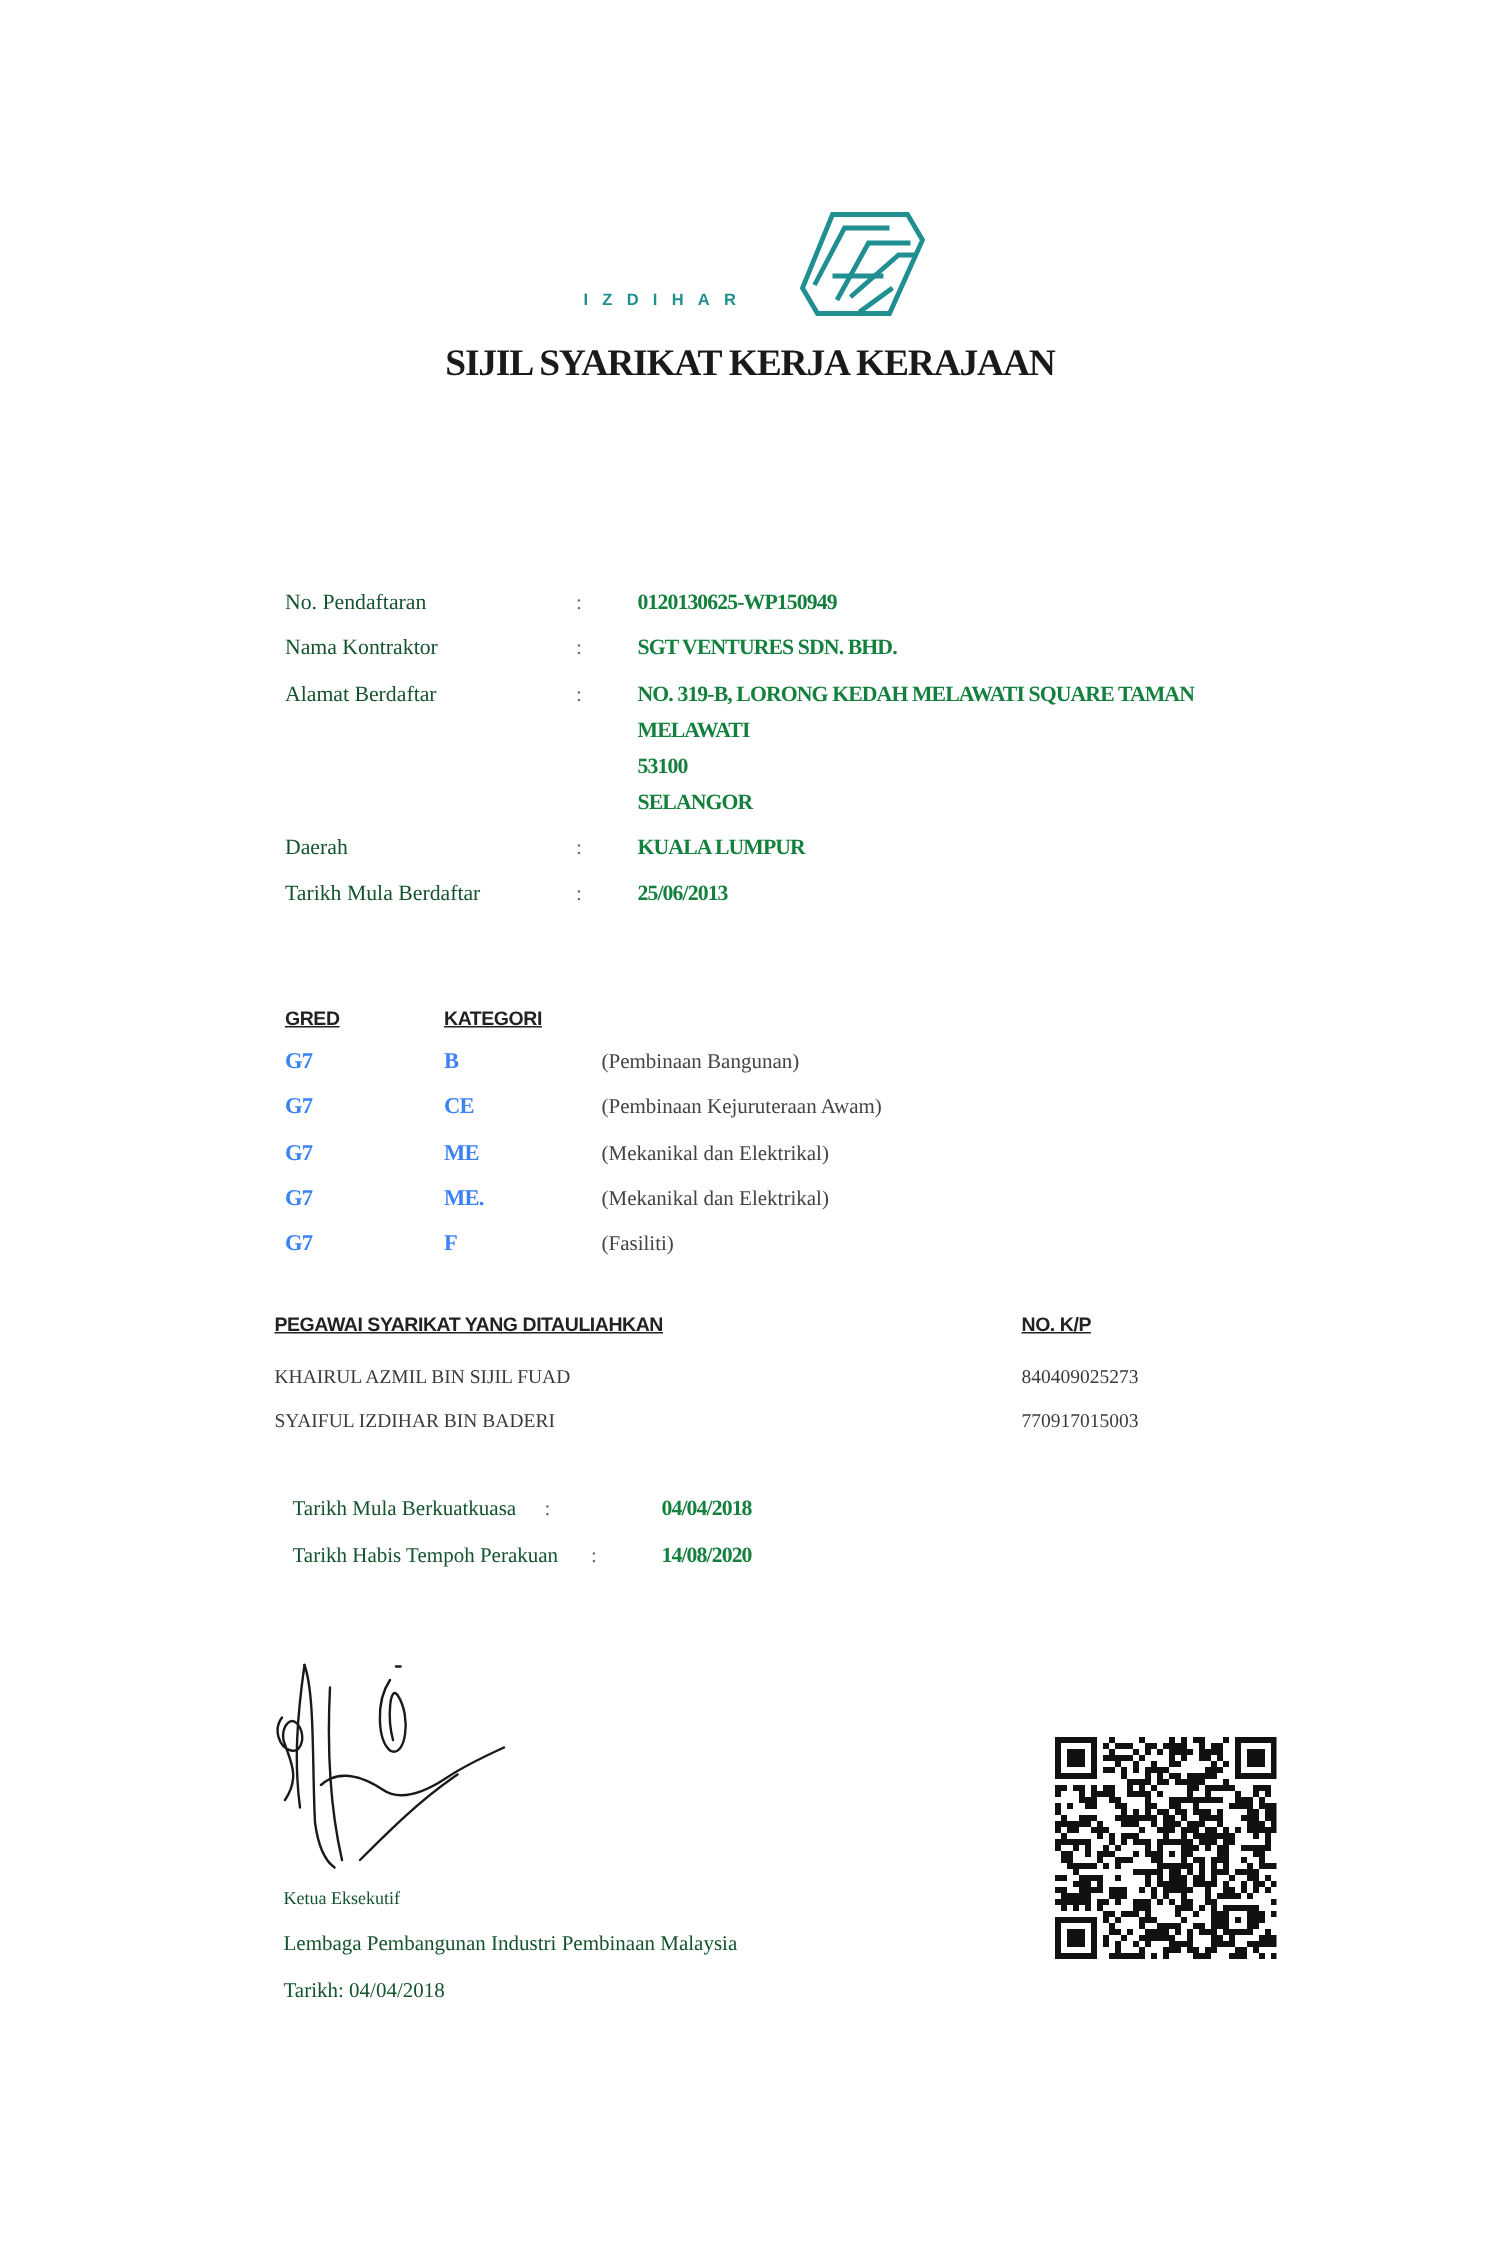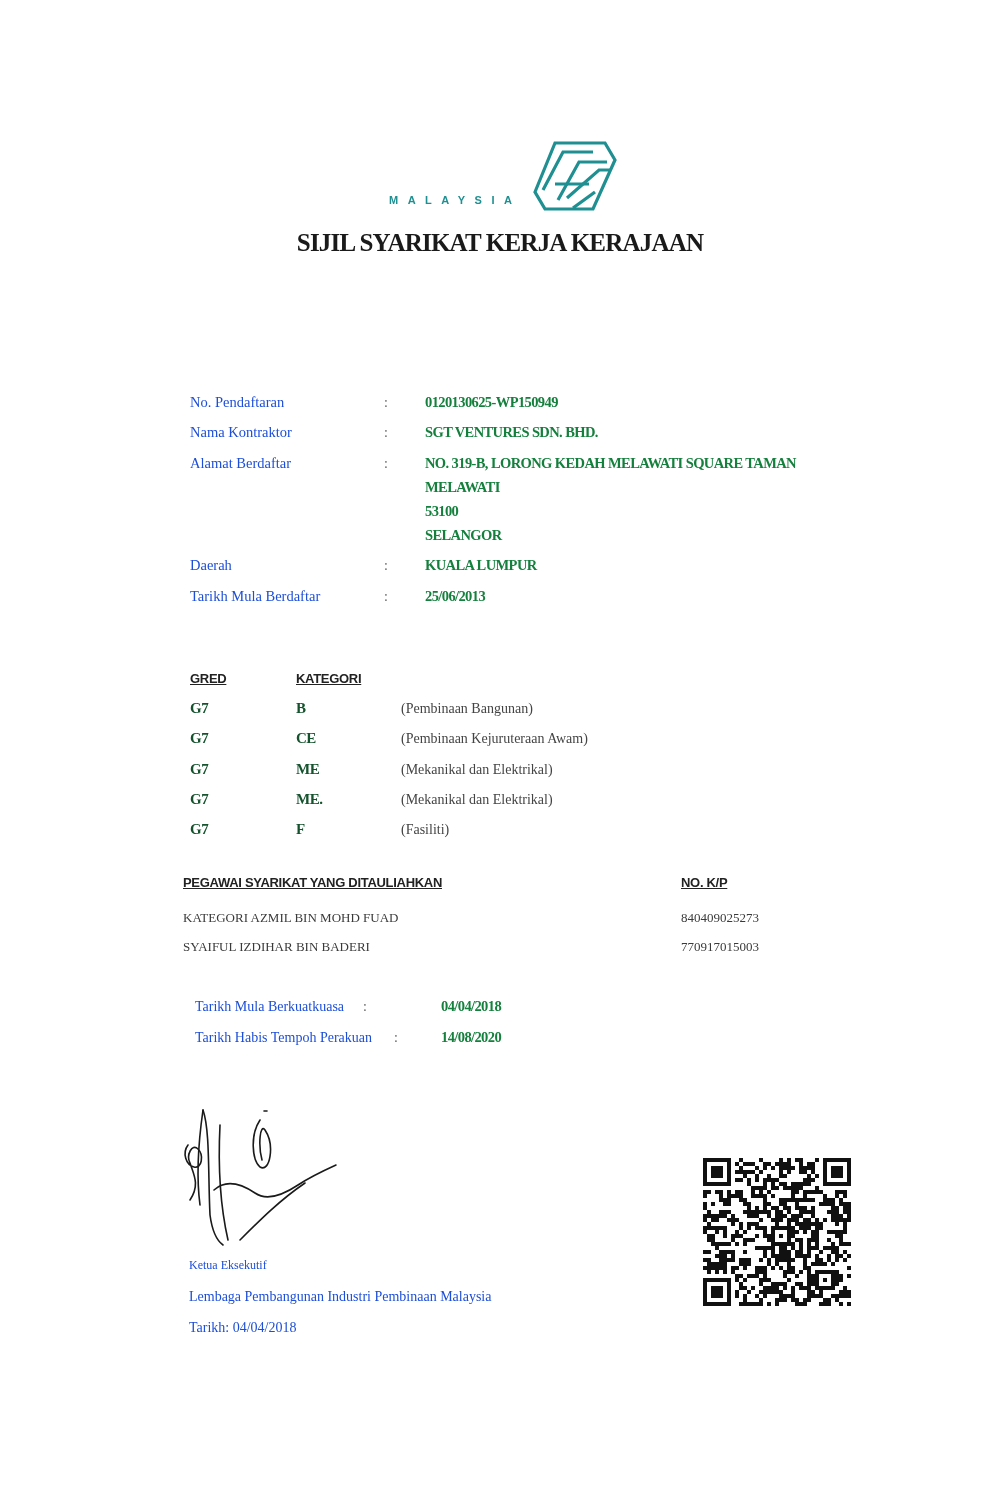--- a/index.html
+++ b/index.html
@@ -8,36 +8,36 @@
     .abs { position: absolute; }
     .logo { left: 385px; top: 138px; width: 235px; height: 80px; }
     .logo-text { position: absolute; left: 0; top: -6px; font-family: "Liberation Sans", "DejaVu Sans", sans-serif;
       font-weight: bold; font-size: 54px; letter-spacing: 1px; color: var(--brand); line-height: 64px; }
     .logo-sub { position: absolute; left: 4px; top: 56px; font-family: "Liberation Sans", "DejaVu Sans", sans-serif;
       font-weight: bold; font-size: 11px; letter-spacing: 9.5px; color: var(--brand); }
     .logo-mark { position: absolute; left: 148px; top: 2px; width: 84px; height: 72px; }
     .title { left: 0; width: 1000px; top: 229px; text-align: center; font-weight: bold; font-size: 25px;
       color: #1a1a1a; letter-spacing: -0.8px; }
     .intro { left: 150px; width: 700px; top: 307px; text-align: center; font-size: 14px; line-height: 24px; color: #333; }
-    .lbl { font-size: 14.5px; color: #1d4ed8; }
+    .lbl { font-size: 14.5px; color: #14532d; }
     .val { font-weight: bold; font-size: 14.5px; color: #15803d; letter-spacing: -0.6px; }
     .colon { font-size: 14px; color: #666; }
     .hdr { font-family: "Liberation Sans", "DejaVu Sans", sans-serif; font-weight: bold; font-size: 13px;
       text-decoration: underline; color: #222; letter-spacing: -0.3px; }
-    .g { font-weight: bold; font-size: 15px; color: #14532d; letter-spacing: -0.5px; }
+    .g { font-weight: bold; font-size: 15px; color: #3b82f6; letter-spacing: -0.5px; }
     .desc { font-size: 14px; color: #444; }
     .plain { font-size: 13px; color: #3a3a3a; }
     .sig { left: 180px; top: 1105px; width: 170px; height: 145px; }
     .qr { left: 703px; top: 1153px; width: 148px; height: 158px; }
   </style>
 </head>
 <body style="--brand:#1f8f91;">
 
 <div class="abs logo">
-  <div class="logo-sub">MALAYSIA</div>
+  <div class="logo-sub">IZDIHAR</div>
   <svg class="logo-mark" viewBox="0 0 84 72">
     <g fill="none" stroke="#1f8f91" stroke-width="3.2" stroke-linejoin="miter">
       <polygon points="22,3 72,3 82,20 60,69 12,69 2,52"></polygon>
       <polyline points="10,50 30,12 60,12"></polyline>
       <polyline points="25,60 46,22 74,22"></polyline>
       <polyline points="22,44 56,44"></polyline>
       <polyline points="34,58 66,30 78,30"></polyline>
       <polyline points="40,68 62,52"></polyline>
     </g>
   </svg>
@@ -102,21 +102,21 @@
     <div class="abs g" style="left:296px;top:821px;">F</div>
     <div class="abs desc" style="left:401px;top:822px;">(Fasiliti)</div>
   </div>
 </div>
 
 <div>
   <div class="abs hdr" style="left:183px;top:875px;">PEGAWAI SYARIKAT YANG DITAULIAHKAN</div>
   <div class="abs hdr" style="left:681px;top:875px;">NO. K/P</div>
 
   <div>
-    <div class="abs plain" style="left:183px;top:910px;">KATEGORI AZMIL BIN MOHD FUAD</div>
+    <div class="abs plain" style="left:183px;top:910px;">KHAIRUL AZMIL BIN SIJIL FUAD</div>
     <div class="abs plain" style="left:681px;top:910px;">840409025273</div>
   </div>
   <div>
     <div class="abs plain" style="left:183px;top:939px;">SYAIFUL IZDIHAR BIN BADERI</div>
     <div class="abs plain" style="left:681px;top:939px;">770917015003</div>
   </div>
 </div>
 
 <div>
   <div class="abs lbl" style="left:195px;top:999px;font-size:14px;">Tarikh Mula Berkuatkuasa</div>

